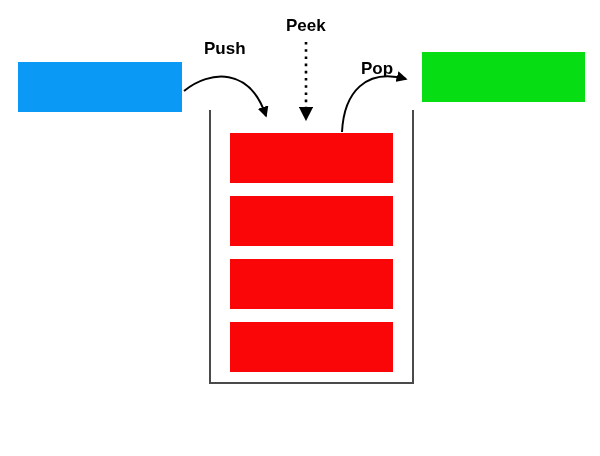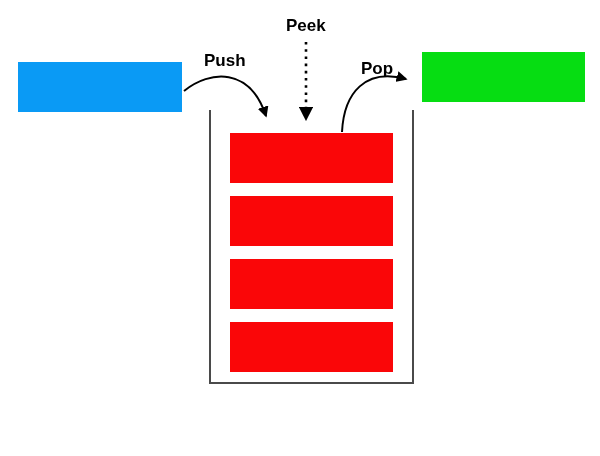--- a/index.html
+++ b/index.html
@@ -52,21 +52,21 @@
     flex: 0 0 auto;
   }
   .op-label {
     position: absolute;
     font-weight: bold;
     font-size: 17px;
     line-height: 1;
     color: #000000;
     white-space: nowrap;
   }
-  .push-label { left: 204px; top: 52px; }
+  .push-label { left: 204px; top: 40px; }
   .peek-label { left: 286px; top: 17px; }
   .pop-label  { left: 361px; top: 60px; }
   .arrow-layer {
     position: absolute;
     left: 0;
     top: 0;
     width: 600px;
     height: 456px;
     pointer-events: none;
   }

